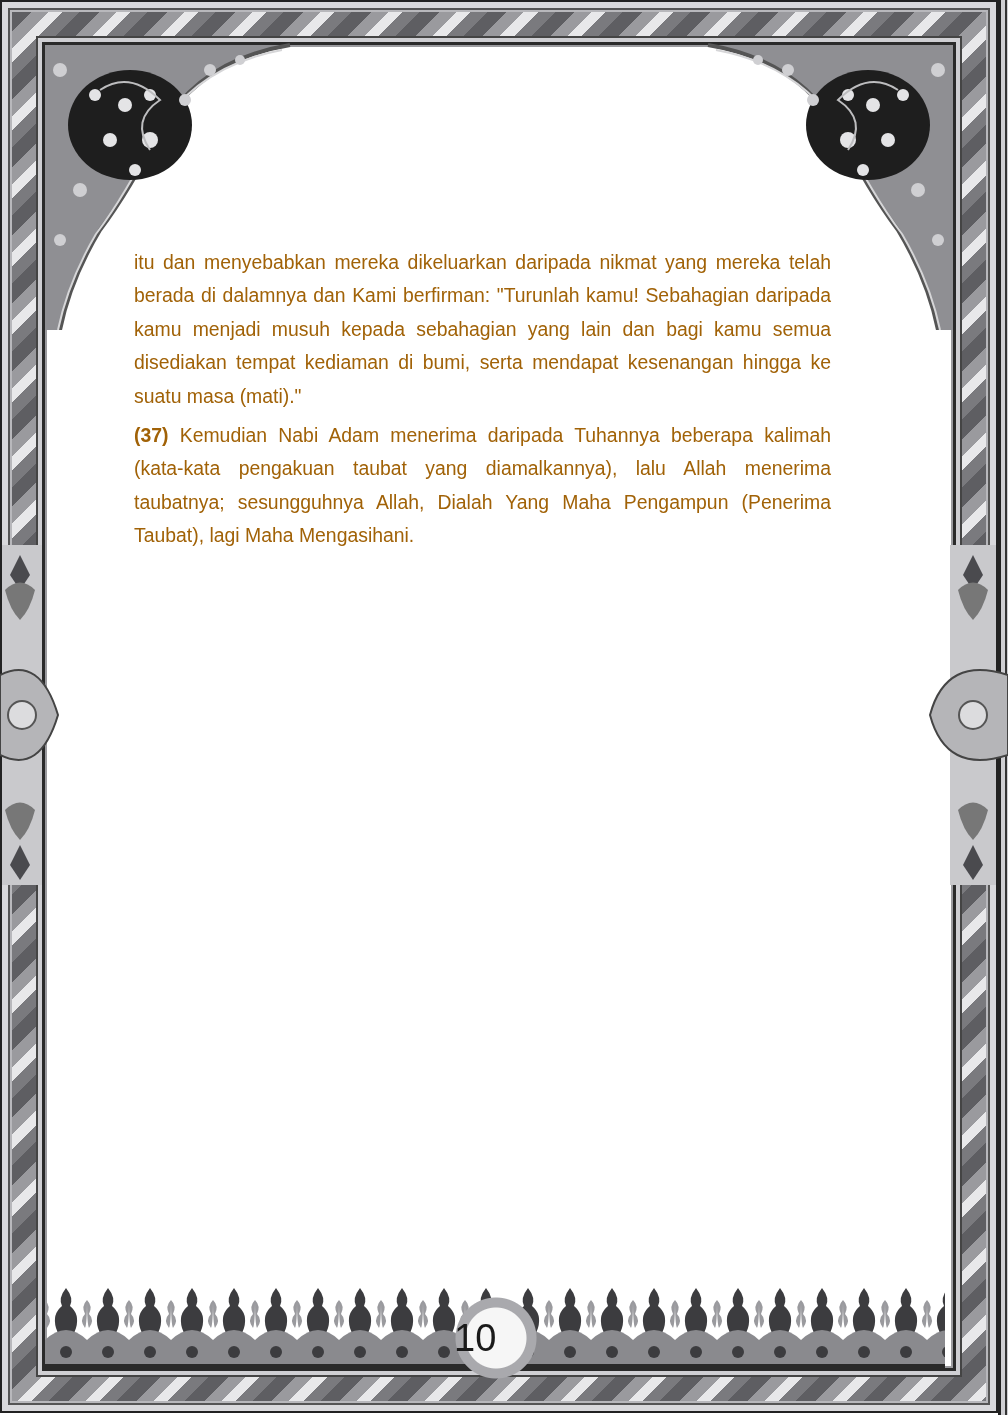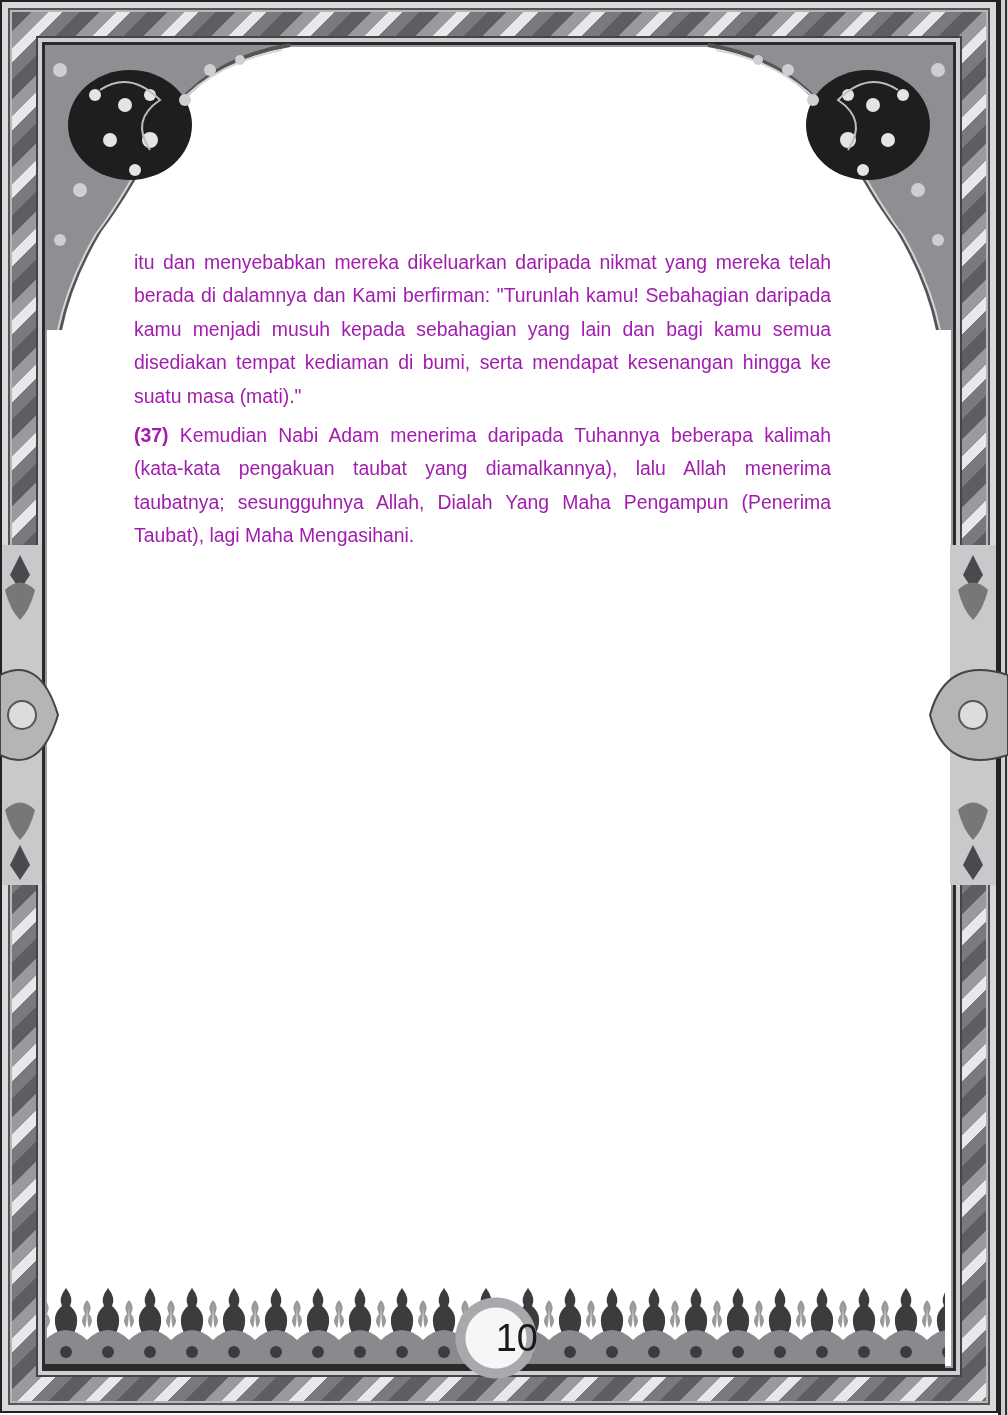--- a/index.html
+++ b/index.html
@@ -28,24 +28,24 @@
 
   
   .side-orn { position: absolute; width: 60px; height: 340px; }
 
   
   .bottom-band { position: absolute; left: 0; right: 0; bottom: 0; height: 105px; }
 
   
   .page-badge { position: absolute; left: 454px; top: 1296px; width: 84px; height: 84px; border-radius: 50%;
     background: radial-gradient(circle, #f6f6f6 0 30px, #a9a9ad 31px 40px, rgba(160,160,164,0) 41px); }
-  .page-number { position: absolute; left: 0; top: 0; width: 84px; height: 84px; line-height: 84px; text-align: right; font-size: 38px; color: #1a1a1a; font-family: "Liberation Sans", sans-serif; }
+  .page-number { position: absolute; left: 0; top: 0; width: 84px; height: 84px; line-height: 84px; text-align: left; font-size: 38px; color: #1a1a1a; font-family: "Liberation Sans", sans-serif; }
 
   
-  .text-block { position: absolute; left: 134px; top: 246px; width: 697px; color: #a21caf; font-size: 19.4px; line-height: 33.4px; text-align: justify; }
+  .text-block { position: absolute; left: 134px; top: 246px; width: 697px; color: #a16207; font-size: 19.4px; line-height: 33.4px; text-align: justify; }
   .text-block p { margin: 0 0 6px 0; }
   .verse-num { font-weight: bold; margin-top: 44px; }
 </style>
 </head>
 <body>
 
 <div class="frame-outer">
   <div class="frame-rule1"></div>
   <div class="chain"></div>
   <div class="chain-inner-mask"></div>

